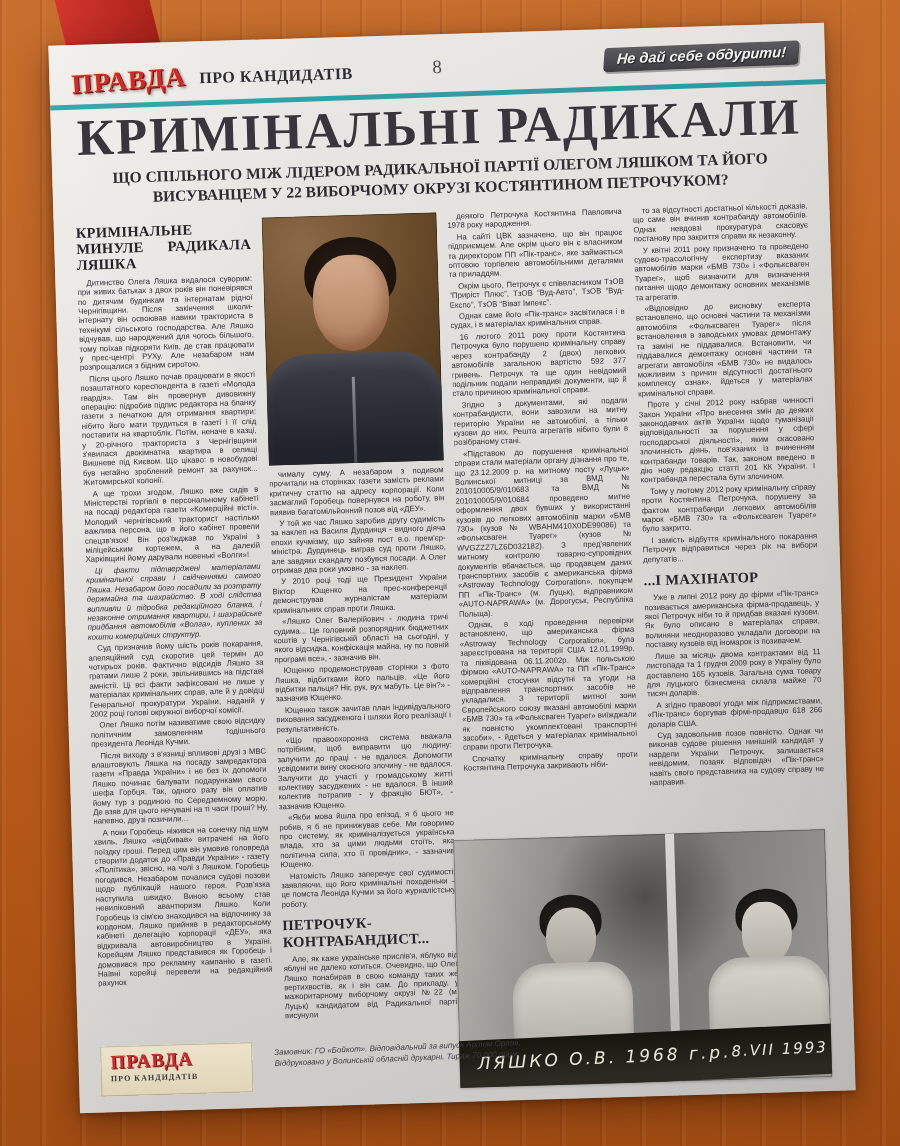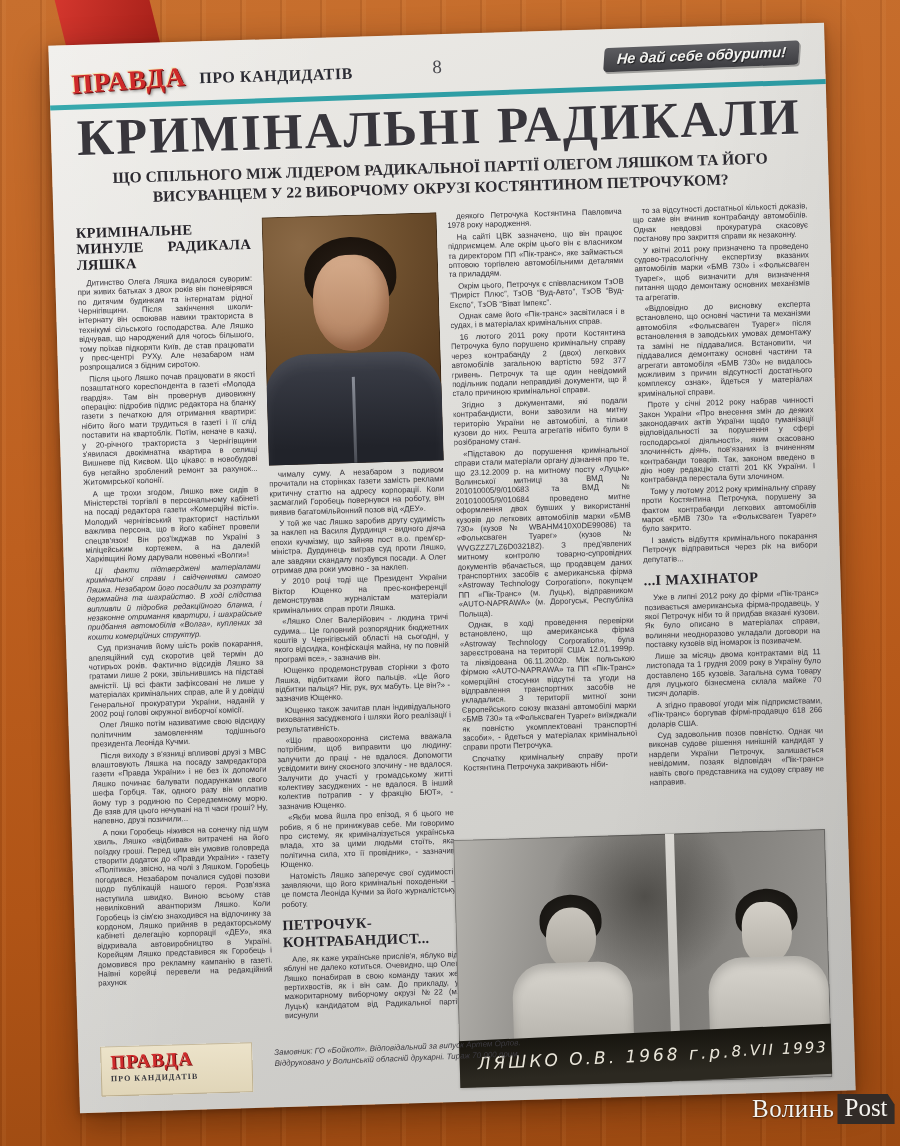--- a/index.html
+++ b/index.html
@@ -218,17 +218,13 @@
     <div class="footer-logo-box">
       <div class="footer-logo">ПРАВДА</div>
       <div class="footer-logo-sub">ПРО КАНДИДАТІВ</div>
     </div>
     <div class="imprint">
       <div>Замовник: ГО «Бойкот». Відповідальний за випуск Артем Орлов.</div>
       <div>Віддруковано у Волинській обласній друкарні. Тираж 70 000 прим.</div>
     </div>
   </div>
 
-  <div class="watermark">
-    <span class="wm-1">Волинь</span>
-    <span class="wm-2">Post</span>
-  </div>
 </div>
 
 </body></html>

